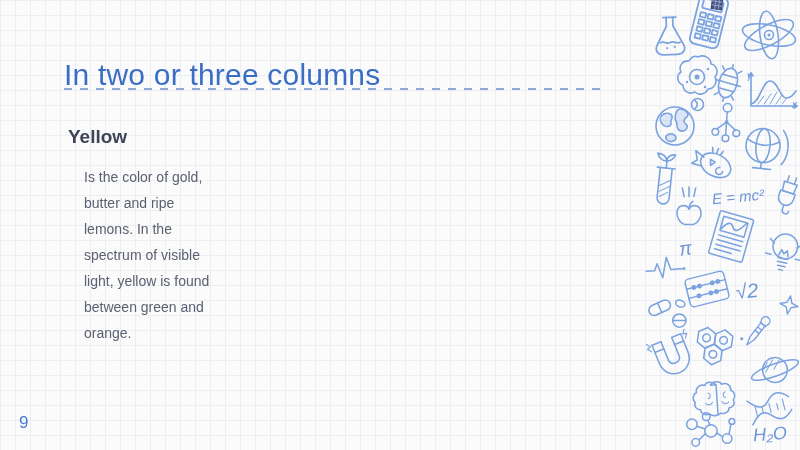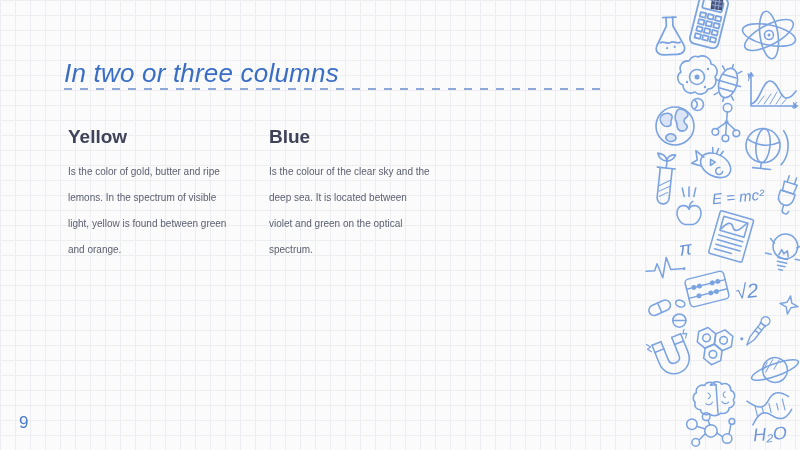--- a/index.html
+++ b/index.html
@@ -9,32 +9,31 @@
     background-color:#fbfbfc;
     background-image:
       linear-gradient(#eceef2 1px, transparent 1px),
       linear-gradient(90deg, #eceef2 1px, transparent 1px),
       linear-gradient(#e2e5ea 1px, transparent 1px),
       linear-gradient(90deg, #e2e5ea 1px, transparent 1px);
     background-size:15px 15px,15px 15px,75px 75px,75px 75px;
   }
   .title{
     position:absolute;left:64px;top:58px;margin:0;
-    font-size:26px;font-weight:500;letter-spacing:.2px;
+    font-size:30px;font-weight:500;letter-spacing:.2px;
     color:var(--title-blue,#3a6ec5);
-    font-style:italic;
   }
   .title-underline{
     position:absolute;left:64px;top:88px;width:543px;height:2px;
     background:repeating-linear-gradient(90deg,var(--dash-blue,#8fa8d8) 0 8px,transparent 8px 16px);
   }
-  .columns{position:absolute;left:68px;top:126px;display:flex;gap:39px;}
+  .columns{position:absolute;left:68px;top:126px;display:flex;gap:31px;}
   .col{width:162px;}
   .col h2{margin:0 0 11px 0;font-size:19px;font-weight:700;color:var(--heading-dark,#3f4357);}
-  .col p{margin:0;font-size:10px;line-height:26px;color:var(--body-gray,#5c6070);}
+  .col p{margin:16px;font-size:14px;line-height:26px;color:var(--body-gray,#5c6070);}
   .page-number{
     position:absolute;left:19px;top:413px;font-size:17px;font-weight:500;
     color:var(--page-blue,#4a7bd0);
   }
   .doodle-band{position:absolute;inset:0;pointer-events:none;}
   .doodle{
     position:absolute;color:var(--doodle-blue,#7ba3e0);
     stroke:currentColor;fill:none;stroke-width:1.6;
     stroke-linecap:round;stroke-linejoin:round;
     transform-origin:center;overflow:visible;
@@ -50,24 +49,20 @@
 
 <div class="slide">
 
   <h1 class="title">In two or three columns</h1>
   <div class="title-underline"></div>
 
   <div class="columns">
     <div class="col">
       <h2>Yellow</h2>
       <p>Is the color of gold, butter and ripe lemons. In the spectrum of visible light, yellow is found between green and orange.</p>
-    </div>
-    <div class="col">
-      <h2>Blue</h2>
-      <p>Is the colour of the clear sky and the deep sea. It is located between violet and green on the optical spectrum.</p>
     </div>
     <div class="col">
     </div>
   </div>
 
   <div class="page-number">9</div>
 
   <div class="doodle-band">
       <svg class="doodle" style="left: 648px; top: 14px; width: 44px; height: 44px; transform: rotate(-2deg);">
         <use href="#sym-flask" width="100%" height="100%"></use>

